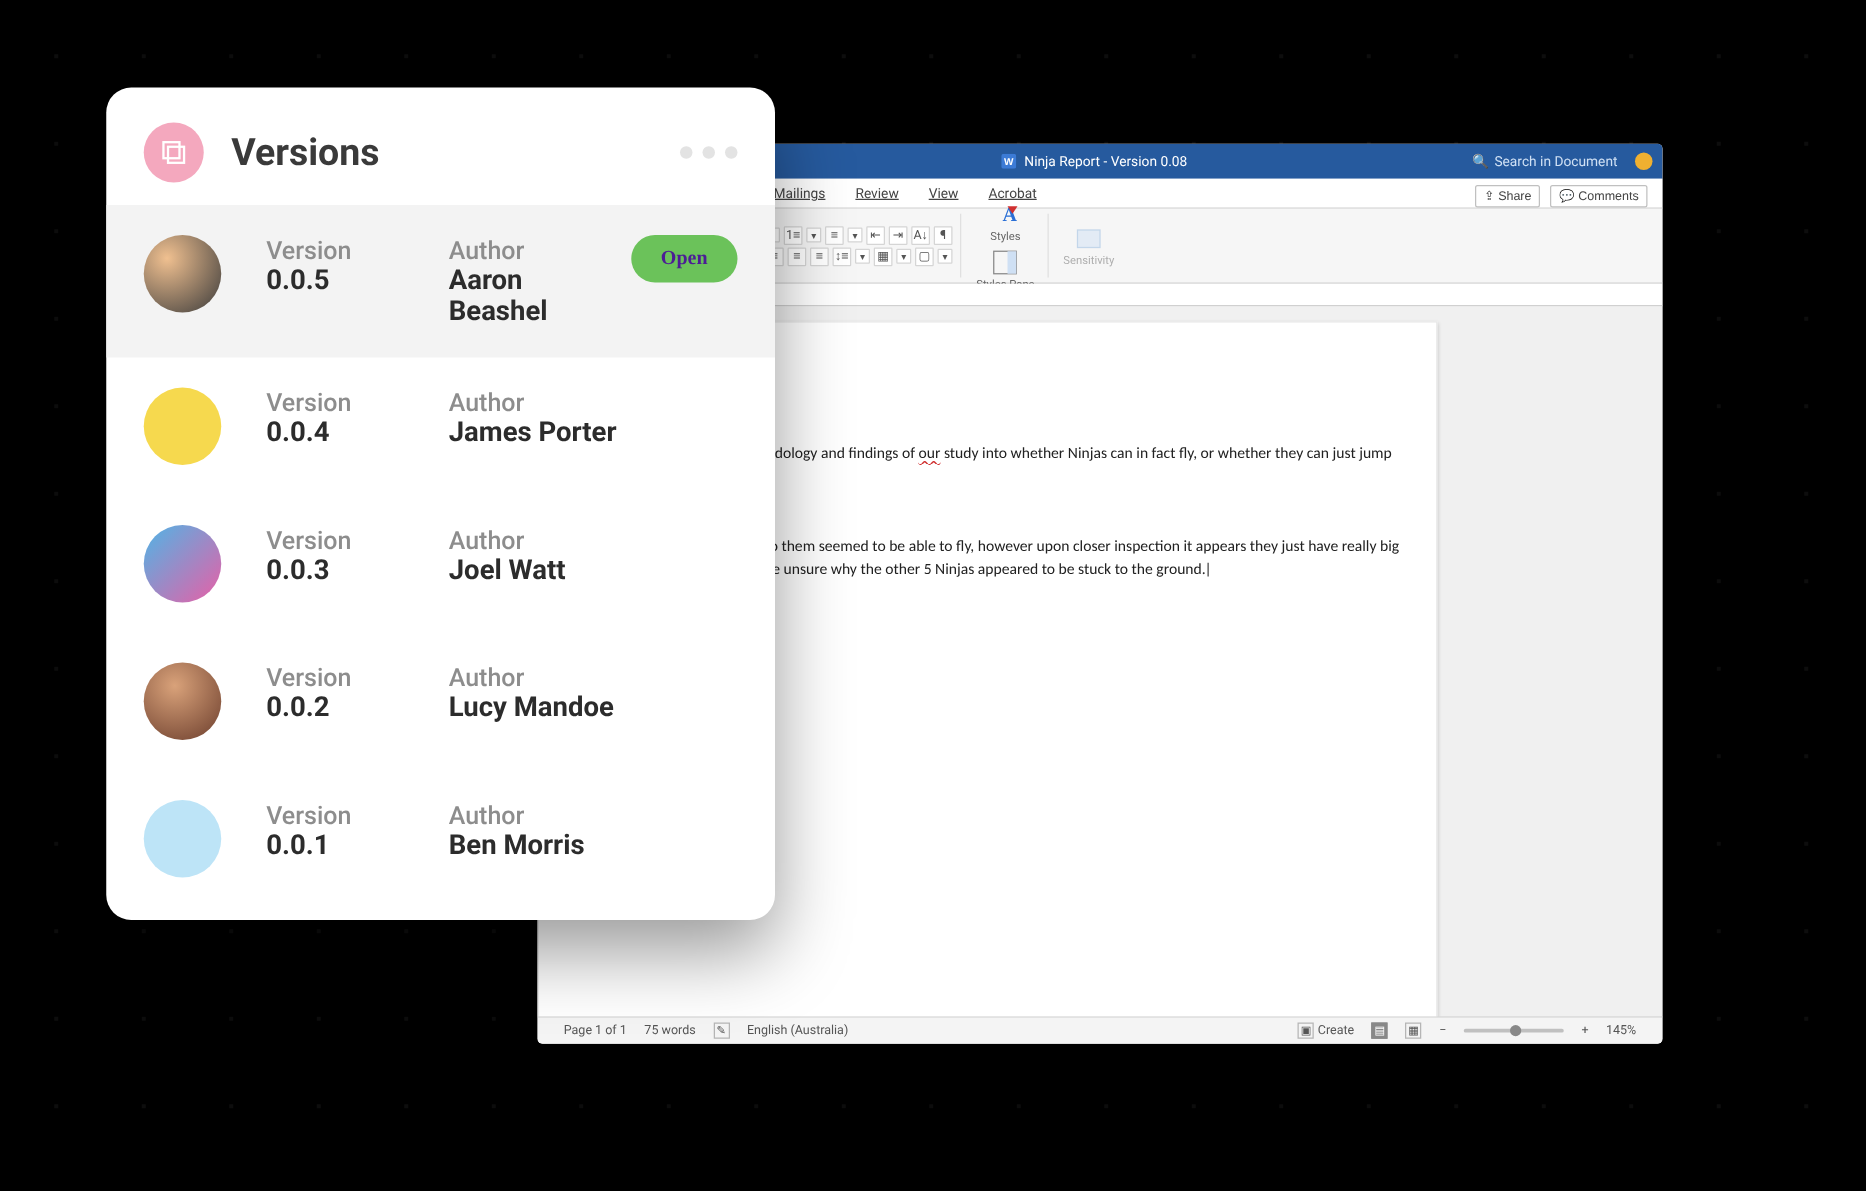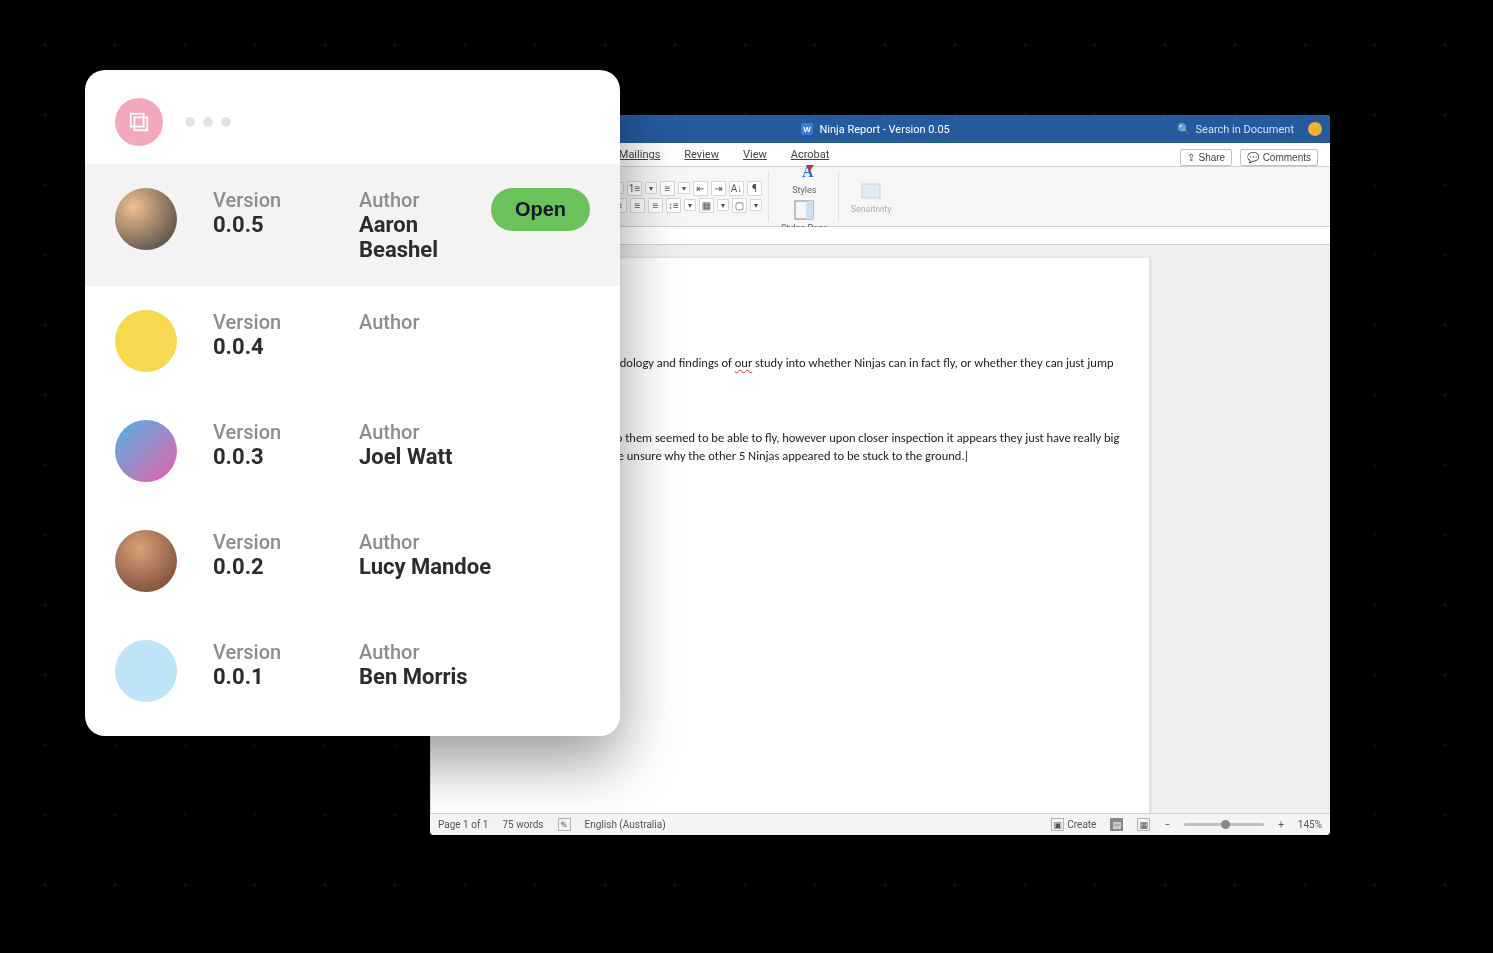--- a/index.html
+++ b/index.html
@@ -65,26 +65,27 @@
   .vp-version-label, .vp-author-label {
     font-size: 20px; color: #8d8d8d; font-weight: 500;
   }
   .vp-version-value, .vp-author-value {
     font-size: 22px; color: #2c2c2c; font-weight: 700;
   }
   .vp-col.version { width: 110px; }
   .vp-col.author { flex:1; }
   .vp-open-btn {
     background: #6bc25a;
-    color: #0f172a;
+    color: #4c1d95;
     border: none;
     border-radius: 22px;
     padding: 10px 24px;
-    font-size: 20px; font-weight: 600;
+    font-size: 16px; font-weight: 600;
     cursor: pointer;
+    font-family: Liberation Serif, serif;
   }
 
   
   .av1 { background: radial-gradient(circle at 30% 30%, #f0c090, #3a3a3a); }
   .av2 { background: #f6d94e; }
   .av3 { background: linear-gradient(135deg,#4fb5e6,#e85fa6); }
   .av4 { background: radial-gradient(circle at 40% 30%, #d9a27a, #6b3d2c); }
   .av5 { background: #bde4f7; }
 
   
@@ -163,21 +164,21 @@
     margin-left:0;
     font-family: Calibri, Arial, sans-serif;
     border:1px solid #e6e6e6;
   }
   .doc-title { color:#2a6fd6; font-size:19px; margin-bottom:24px; }
   .doc-h2 { color:#2a6fd6; font-size:14px; margin-bottom:2px; margin-top:20px; }
   .doc-p { color:#222; font-size:12.5px; line-height:1.45; }
 
   .word-status {
     height:22px; background:#f4f4f4; border-top:1px solid #d0d0d0;
-    display:flex; align-items:center; padding:0 8px;
+    display:flex; align-items:center; padding:0 21px;
     font-size:10px; color:#555; gap:14px;
   }
   .ws-sep { flex:1; }
   .ws-btn { display:flex; align-items:center; gap:3px; cursor:pointer; }
   .ws-icon { width:13px; height:13px; border:1px solid #b5b5b5; display:flex; align-items:center; justify-content:center; font-size:9px; }
   .zoom-track { width:80px; height:3px; background:#c0c0c0; position:relative; border-radius:2px; }
   .zoom-thumb { position:absolute; top:-3px; left:46%; width:9px; height:9px; background:#888; border-radius:50%; }
 
   .underline-red { text-decoration: underline wavy #d03030 1px; text-underline-offset:2px; }
   .cursor-caret::after { content:"|"; color:#222; margin-left:-1px; }
@@ -201,21 +202,21 @@
       <span>🖶</span>
       <span>▾</span>
     </div>
     <div class="tb-title-wrap">
       <span>
         <svg width="12" height="12" viewBox="0 0 12 12">
             <rect width="12" height="12" rx="2" fill="#3c7bd6"></rect>
             <text x="6" y="9" text-anchor="middle" font-size="8" fill="#fff" font-family="Arial" font-weight="bold">W</text>
           </svg>
       </span>
-      <span>Ninja Report - Version 0.05</span>
+      <span>Ninja Report - Version 0.08</span>
     </div>
     <div class="tb-search">
       <span>🔍</span>
       <span>Search in Document</span>
     </div>
     <span class="tb-help"></span>
   </div>
 
   <div class="word-ribbon-tabs">
     <span class="ribbon-tab">ign</span>
@@ -365,20 +366,21 @@
 <div class="versions-panel">
   <div class="vp-header">
     <div class="vp-logo">
       <span>
         <svg viewBox="0 0 24 24" fill="none" stroke="#fff" stroke-width="2">
           <rect x="3" y="3" width="14" height="14"></rect>
           <rect x="7" y="7" width="14" height="14"></rect>
         </svg>
       </span>
     </div>
+    <div class="vp-title">Versions</div>
     <div class="vp-dots">
       <span></span>
       <span></span>
       <span></span>
     </div>
   </div>
 
   <div id="vp-list">
       <div class="vp-row selected">
         <div class="vp-avatar av1"></div>
@@ -393,20 +395,21 @@
         <button class="vp-open-btn">Open</button>
       </div>
       <div class="vp-row">
         <div class="vp-avatar av2"></div>
         <div class="vp-col version">
           <span class="vp-version-label">Version</span>
           <span class="vp-version-value">0.0.4</span>
         </div>
         <div class="vp-col author">
           <span class="vp-author-label">Author</span>
+          <span class="vp-author-value">James Porter</span>
         </div>
       </div>
       <div class="vp-row">
         <div class="vp-avatar av3"></div>
         <div class="vp-col version">
           <span class="vp-version-label">Version</span>
           <span class="vp-version-value">0.0.3</span>
         </div>
         <div class="vp-col author">
           <span class="vp-author-label">Author</span>

